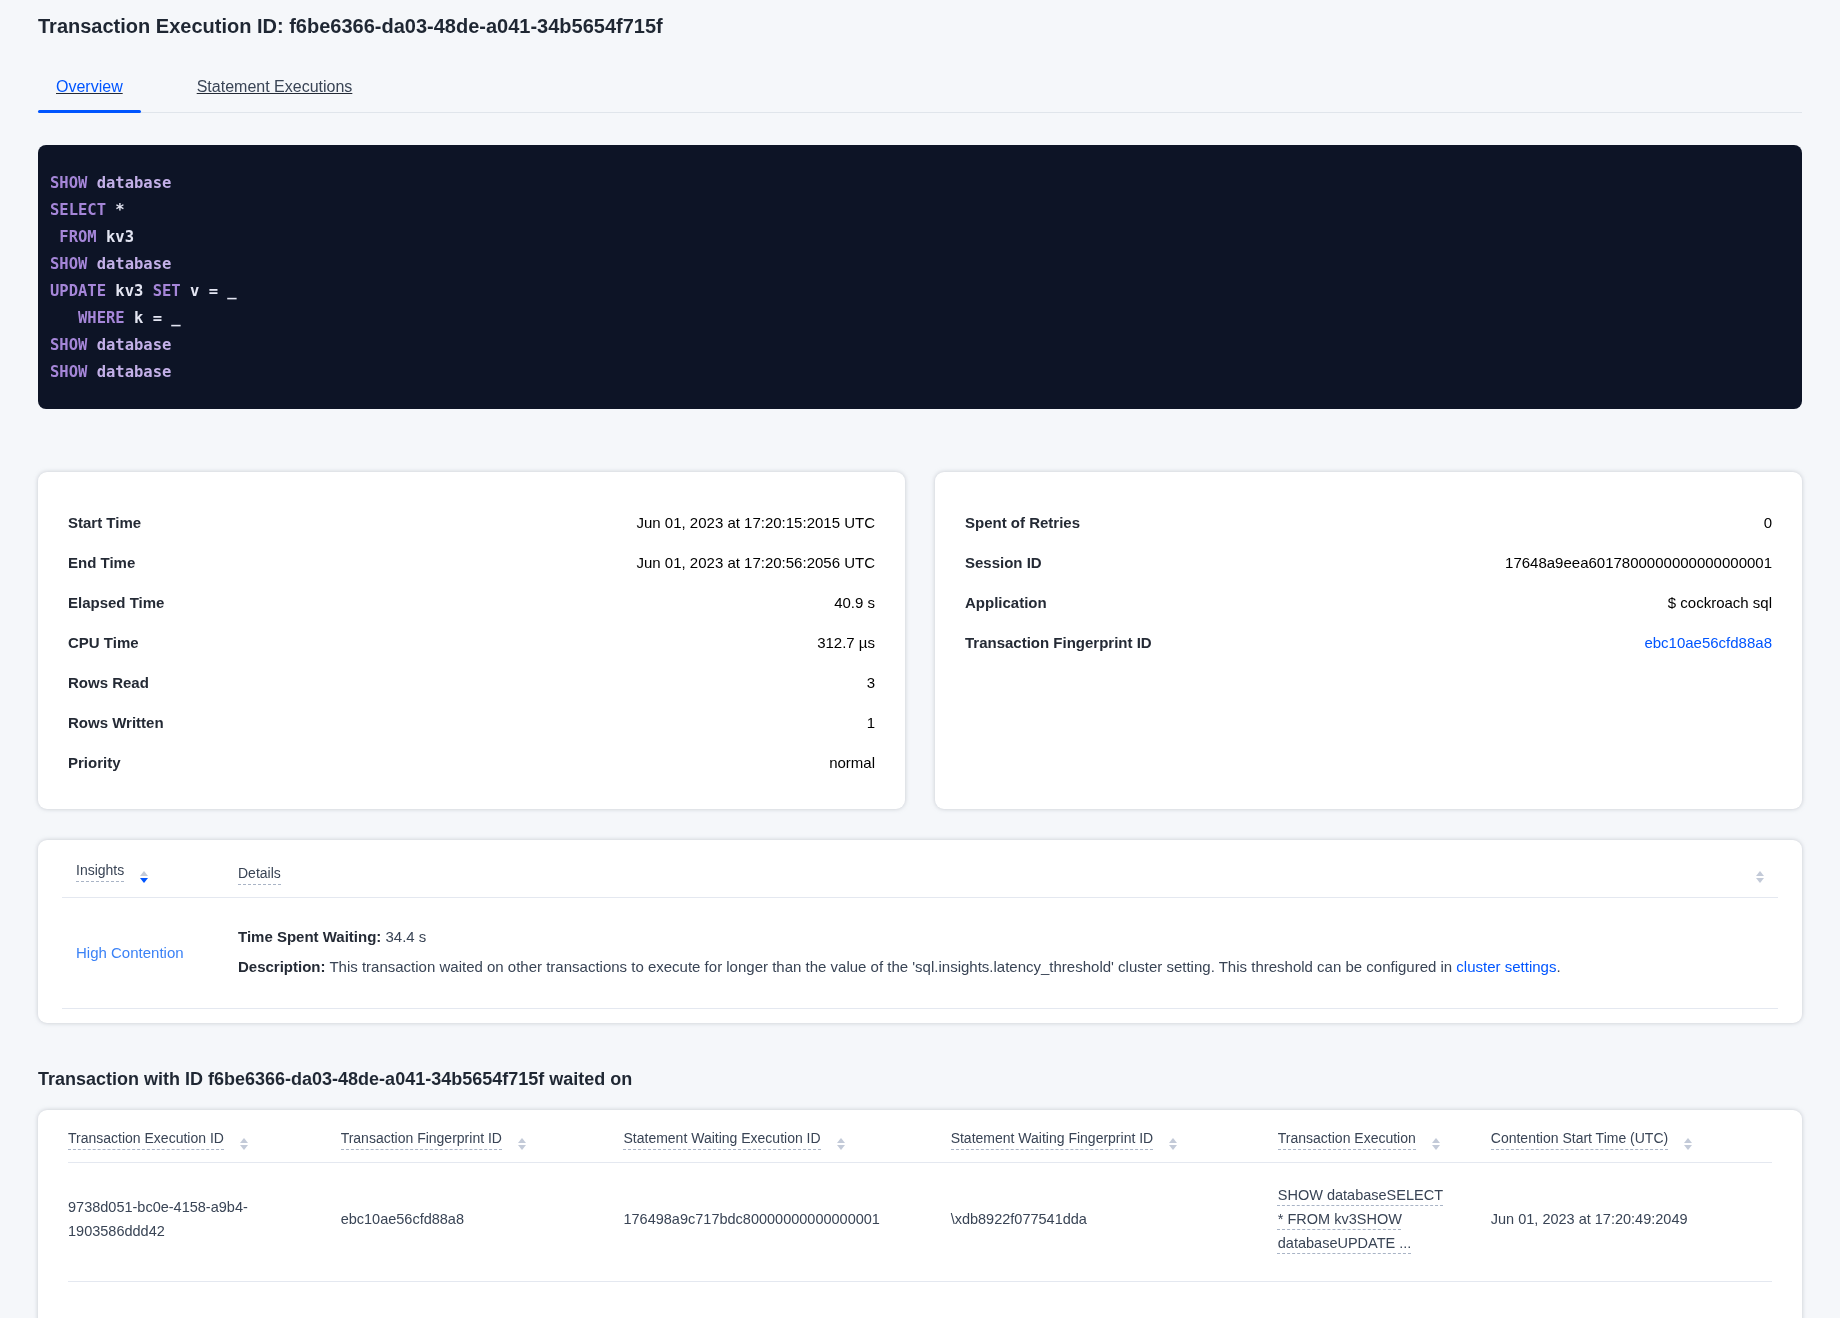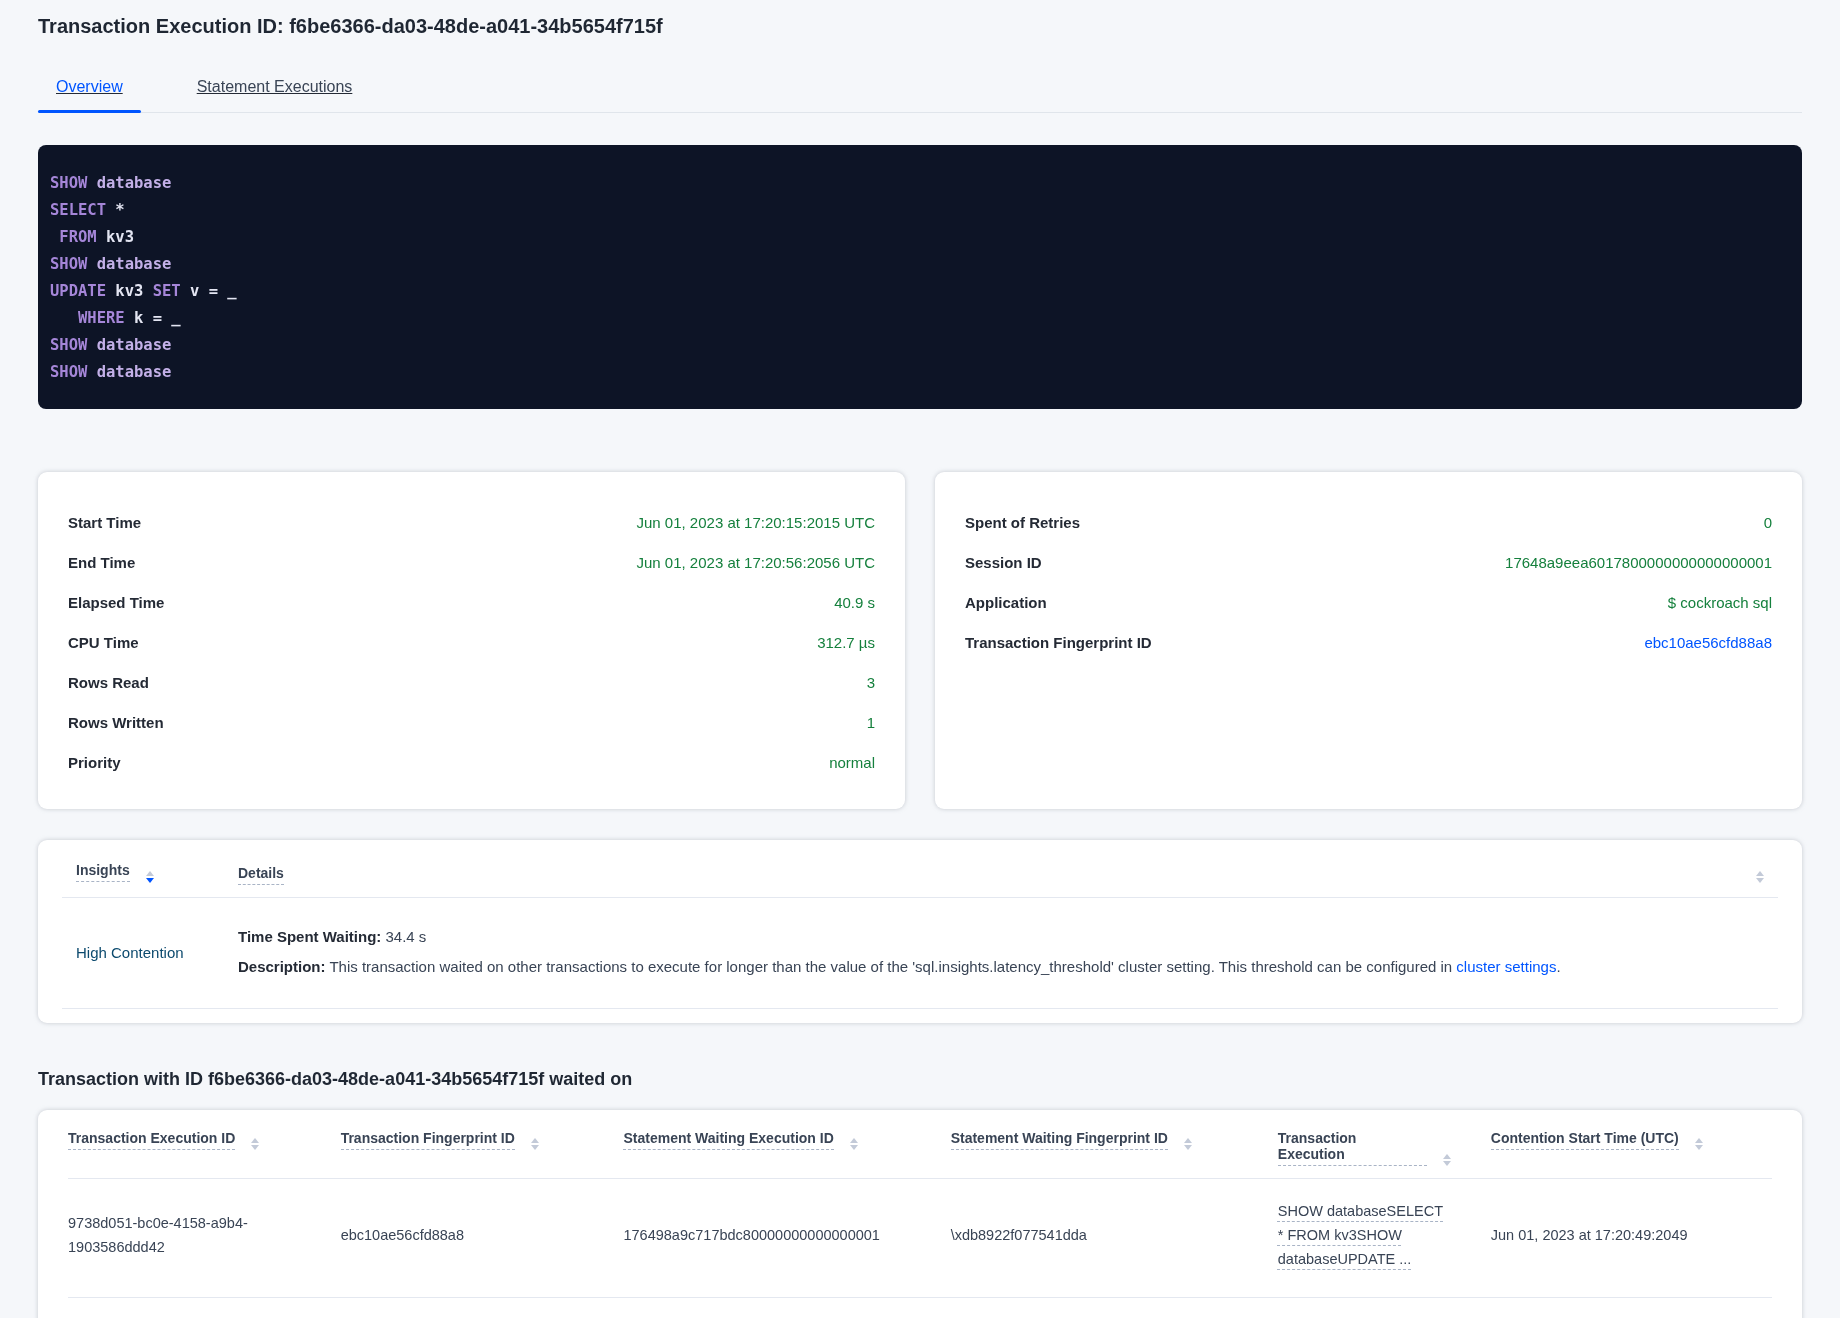--- a/index.html
+++ b/index.html
@@ -40,38 +40,38 @@
 
   
   .card {
     background:#ffffff; border-radius:9px;
     box-shadow:0 0 4px 0 rgba(154,161,171,0.55);
   }
   .cards-row { display:grid; grid-template-columns:1fr 1fr; gap:30px; margin-top:63px; }
   .stats-card { padding:30px 30px 26px 30px; height:337px; }
   .stat-row { display:flex; justify-content:space-between; align-items:center; height:40px; font-size:15px; }
   .stat-label { font-weight:700; color:#242a35; }
-  .stat-value { color:#15803d; text-align:right; }
+  .stat-value { color:#000000; text-align:right; }
   .stat-value.link { color:#0055ff; cursor:pointer; }
 
   
   .dashed { border-bottom:1px dashed #a9b4c6; padding-bottom:3px; }
   .sort-arrows { display:inline-flex; flex-direction:column; margin-left:16px; cursor:pointer; }
   .tri { width:0; height:0; border-left:4.5px solid transparent; border-right:4.5px solid transparent; display:block; }
   .tri.up   { border-bottom:5px solid #c3cad8; margin-bottom:2px; }
   .tri.down { border-top:5px solid #c3cad8; }
   .tri.down.active { border-top-color:#0055ff; }
 
   
   .insights-card { margin-top:31px; padding:0 24px 14px 24px; }
   .insights-head { display:flex; align-items:center; padding:22px 14px 14px 14px; border-bottom:1px solid #e4e8f0; }
   .ins-col-1 { width:162px; display:flex; align-items:flex-start; }
-  .head-label { font-size:14px; font-weight:700; color:#394455; }
+  .head-label { font-size:14px; font-weight:400; color:#394455; }
   .insights-row { display:flex; align-items:center; padding:24px 14px 26px 14px; border-bottom:1px solid #e4e8f0; }
-  .insight-type { width:162px; font-size:15px; color:#0c4a6e; }
+  .insight-type { width:162px; font-size:15px; color:#3b82f6; }
   .insight-details { flex:1; font-size:15px; color:#394455; line-height:30px; }
   .insight-details b { color:#242a35; }
   .text-link { color:#0055ff; text-decoration:none; cursor:pointer; }
 
   
   .waited-heading { margin:46px 0 20px 0; font-size:18px; font-weight:700; color:#1f2733; }
   .waited-card { padding:0 30px; height:220px; overflow:hidden; }
   .wrow { display:flex; }
   .wrow.head { padding:20px 0 12px 0; border-bottom:1px solid #e4e8f0; align-items:flex-start; }
   .wrow.body { padding:20px 0 26px 0; border-bottom:1px solid #e4e8f0; align-items:center; }

